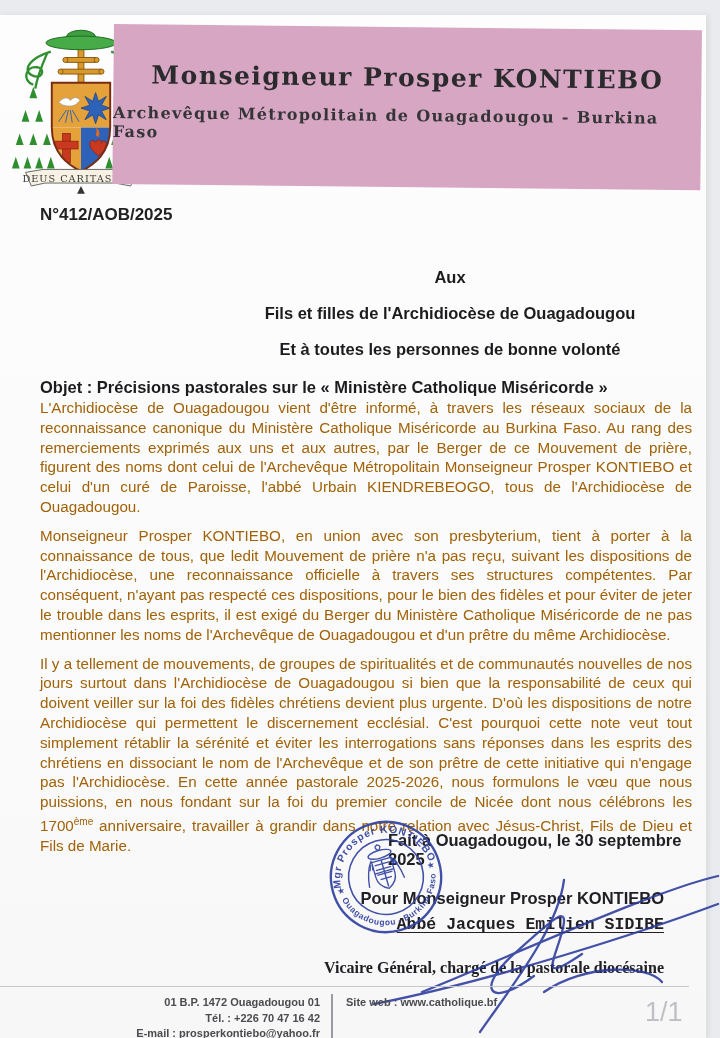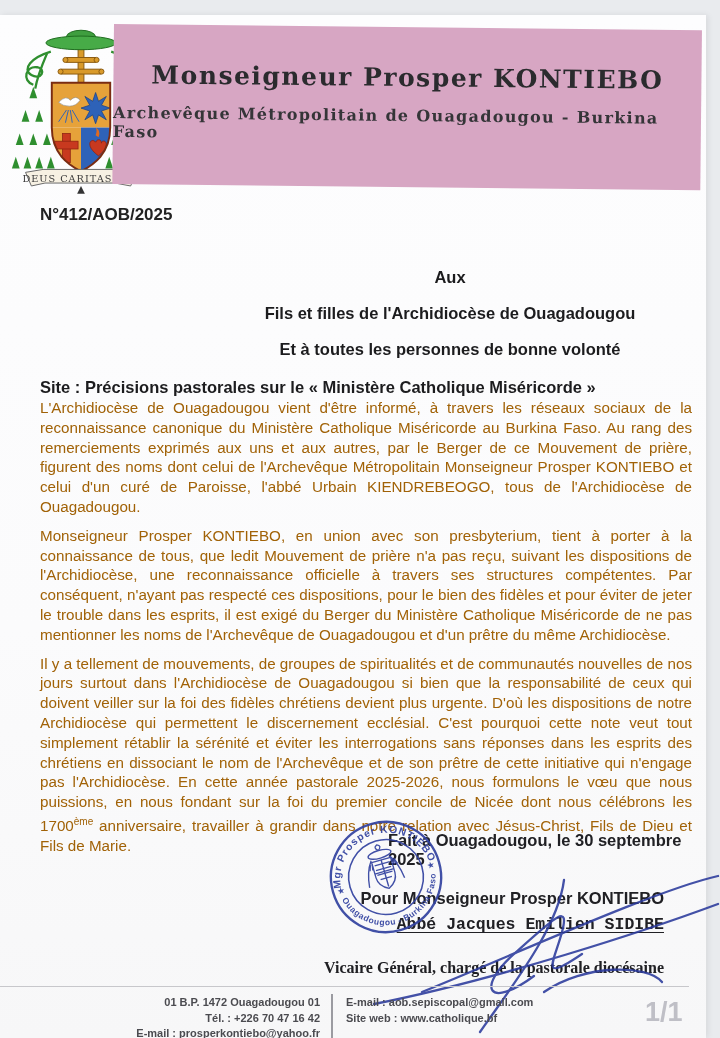--- a/index.html
+++ b/index.html
@@ -24,21 +24,21 @@
   .sig2{font-size:16.5px;font-weight:700;text-decoration:underline;text-underline-offset:3px;margin-bottom:25px;font-family:Liberation Mono, monospace;}
   .sig3{font-size:16px;font-weight:600;font-family:Liberation Serif, serif;}
   .stamp{position:absolute;left:327px;top:818px;width:118px;height:118px;transform:rotate(-16deg);opacity:.92;}
   .signature{position:absolute;left:356px;top:858px;width:364px;height:180px;pointer-events:none;}
   
   .footer-rule{position:absolute;left:0;top:986px;width:689px;height:1px;background:#c7c7cb;}
   .footer-div{position:absolute;left:331px;top:994px;width:2px;height:44px;background:#9b9ba1;}
   .fcol{position:absolute;top:995px;font-size:11px;font-weight:700;color:#4b4b50;line-height:15.5px;}
   .fleft{left:60px;width:260px;text-align:right;}
   .fright{left:346px;width:330px;text-align:left;}
-  .pagenum{position:absolute;left:645px;top:997px;font-size:27px;color:#bfbfc6;font-weight:700;}
+  .pagenum{position:absolute;left:645px;top:997px;font-size:27px;color:#bfbfc6;font-weight:400;}
 </style>
 </head>
 <body>
 
 <div class="photo">
   <div class="paper"></div>
 
   <svg class="coa" viewBox="0 0 150 180">
 
     <g stroke="#2f8f2f" stroke-width="2.4" fill="none">
@@ -139,21 +139,21 @@
   </div>
 
   <div class="ref">N°412/AOB/2025</div>
 
   <div class="recipients">
     <div>Aux</div>
     <div>Fils et filles de l'Archidiocèse de Ouagadougou</div>
     <div>Et à toutes les personnes de bonne volonté</div>
   </div>
 
-  <div class="subject">Site : Précisions pastorales sur le « Ministère Catholique Miséricorde »</div>
+  <div class="subject">Objet : Précisions pastorales sur le « Ministère Catholique Miséricorde »</div>
 
   <div class="bodytext">
     <p>L'Archidiocèse de Ouagadougou vient d'être informé, à travers les réseaux sociaux de la reconnaissance canonique du Ministère Catholique Miséricorde au Burkina Faso. Au rang des remerciements exprimés aux uns et aux autres, par le Berger de ce Mouvement de prière, figurent des noms dont celui de l'Archevêque Métropolitain Monseigneur Prosper KONTIEBO et celui d'un curé de Paroisse, l'abbé Urbain KIENDREBEOGO, tous de l'Archidiocèse de Ouagadougou.</p>
     <p>Monseigneur Prosper KONTIEBO, en union avec son presbyterium, tient à porter à la connaissance de tous, que ledit Mouvement de prière n'a pas reçu, suivant les dispositions de l'Archidiocèse, une reconnaissance officielle à travers ses structures compétentes. Par conséquent, n'ayant pas respecté ces dispositions, pour le bien des fidèles et pour éviter de jeter le trouble dans les esprits, il est exigé du Berger du Ministère Catholique Miséricorde de ne pas mentionner les noms de l'Archevêque de Ouagadougou et d'un prêtre du même Archidiocèse.</p>
     <p><span>Il y a tellement de mouvements, de groupes de spiritualités et de communautés nouvelles de nos jours surtout dans l'Archidiocèse de Ouagadougou si bien que la responsabilité de ceux qui doivent veiller sur la foi des fidèles chrétiens devient plus urgente. D'où les dispositions de notre Archidiocèse qui permettent le discernement ecclésial. C'est pourquoi cette note veut tout simplement rétablir la sérénité et éviter les interrogations sans réponses dans les esprits des chrétiens en dissociant le nom de l'Archevêque et de son prêtre de cette initiative qui n'engage pas l'Archidiocèse. En cette année pastorale 2025-2026, nous formulons le vœu que nous puissions, en nous fondant sur la foi du premier concile de Nicée dont nous célébrons les 1700</span><sup>ème</sup><span> anniversaire, travailler à grandir dans notre relation avec Jésus-Christ, Fils de Dieu et Fils de Marie.</span></p>
   </div>
 
   <div class="dateline">Fait à Ouagadougou, le 30 septembre 2025</div>
 
   <div class="sigblock">
@@ -200,17 +200,16 @@
   </svg>
 
   <div class="footer-rule"></div>
   <div class="footer-div"></div>
   <div class="fcol fleft">
     <div>01 B.P. 1472 Ouagadougou 01</div>
     <div>Tél. : +226 70 47 16 42</div>
     <div>E-mail : prosperkontiebo@yahoo.fr</div>
   </div>
   <div class="fcol fright">
-    <div>E-mail : aob.sepiscopal@gmail.com</div>
     <div>Site web : www.catholique.bf</div>
   </div>
   <div class="pagenum">1/1</div>
 </div>
 
 </body></html>

